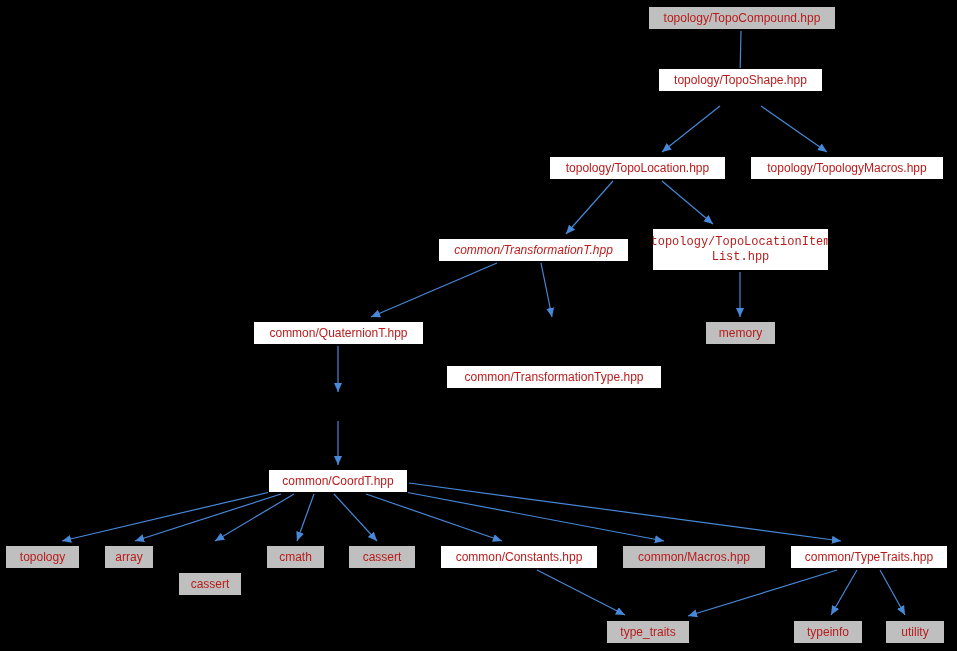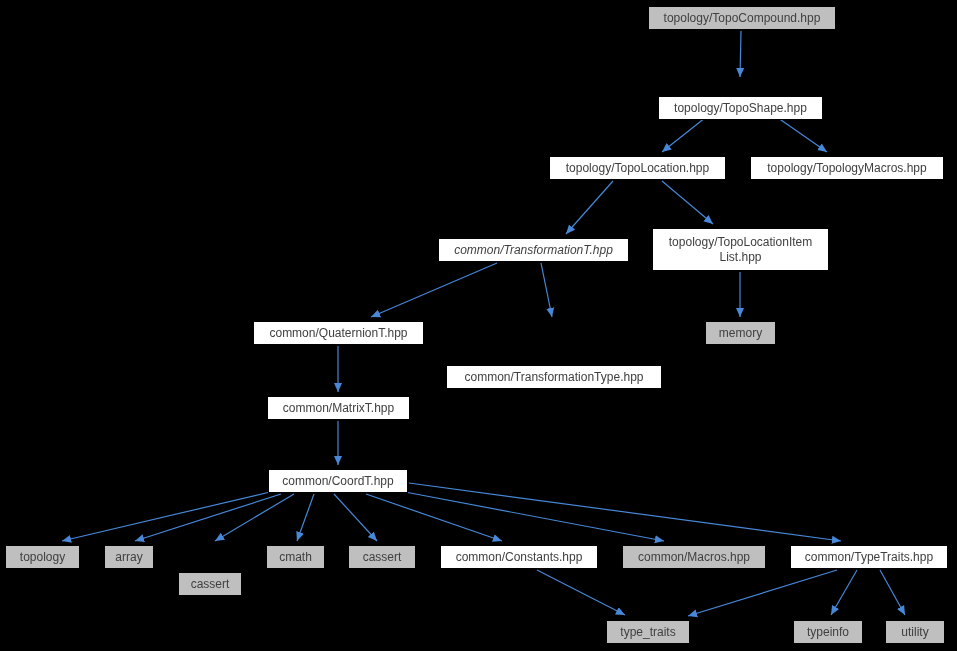--- a/index.html
+++ b/index.html
@@ -16,21 +16,21 @@
   .edges line { stroke: var(--edge, #4788d8); stroke-width: 1.2; }
   .edges path.head { fill: var(--edge, #4788d8); }
   .node {
     position: absolute;
     display: flex;
     align-items: center;
     justify-content: center;
     text-align: center;
     font-size: 12px;
     line-height: 1.25;
-    color: #404040;
+    color: #b91c1c;
     border: 1px solid #000;
     padding: 1px 4px;
     cursor: default;
     overflow: hidden;
   }
   .node.white { background: #ffffff; }
   .node.gray  { background: #bfbfbf; }
 </style>
 </head>
 <body>
@@ -61,29 +61,28 @@
     <line x1="366" y1="494" x2="502" y2="541" marker-end="url(#arrow)"></line>
     <line x1="405" y1="492" x2="664" y2="541" marker-end="url(#arrow)"></line>
     <line x1="409" y1="483" x2="841" y2="541" marker-end="url(#arrow)"></line>
     <line x1="537" y1="570" x2="625" y2="615" marker-end="url(#arrow)"></line>
     <line x1="837" y1="570" x2="688" y2="616" marker-end="url(#arrow)"></line>
     <line x1="857" y1="570" x2="831" y2="615" marker-end="url(#arrow)"></line>
     <line x1="880" y1="570" x2="905" y2="615" marker-end="url(#arrow)"></line>
   </svg>
 
   <div class="node gray" style="left:648px; top:6px;   width:188px; height:24px;">topology/TopoCompound.hpp</div>
-  <div class="node white" style="left:658px; top:96px;  width:165px; height:24px;">topology/TopoShape.hpp</div>
+  <div class="node white" style="left:658px; top:68px;  width:165px; height:24px;">topology/TopoShape.hpp</div>
   <div class="node white" style="left:549px; top:156px; width:177px; height:24px;">topology/TopoLocation.hpp</div>
   <div class="node white" style="left:750px; top:156px; width:194px; height:24px;">topology/TopologyMacros.hpp</div>
   <div class="node white" style="left:438px; top:238px; width:191px; height:24px;font-style:italic;">common/TransformationT.hpp</div>
-  <div class="node white" style="left:652px; top:228px; width:177px; height:43px;">topology/TopoLocationItem List.hpp</div>
+  <div class="node white" style="left:652px; top:228px; width:177px; height:43px;font-family:Liberation Mono, monospace;">topology/TopoLocationItem List.hpp</div>
   <div class="node white" style="left:253px; top:321px; width:171px; height:24px;">common/QuaternionT.hpp</div>
   <div class="node white" style="left:446px; top:321px; width:216px; height:24px;margin-top:44px;">common/TransformationType.hpp</div>
   <div class="node gray" style="left:705px; top:321px; width:71px;  height:24px;">memory</div>
-  <div class="node white" style="left:267px; top:396px; width:143px; height:24px;">common/MatrixT.hpp</div>
   <div class="node white" style="left:268px; top:469px; width:140px; height:24px;">common/CoordT.hpp</div>
   <div class="node gray" style="left:5px;   top:545px; width:75px;  height:24px;">topology</div>
   <div class="node gray" style="left:104px; top:545px; width:50px;  height:24px;">array</div>
   <div class="node gray" style="left:178px; top:545px; width:64px;  height:24px;margin-top:27px;">cassert</div>
   <div class="node gray" style="left:266px; top:545px; width:59px;  height:24px;">cmath</div>
   <div class="node gray" style="left:348px; top:545px; width:68px;  height:24px;">cassert</div>
   <div class="node white" style="left:440px; top:545px; width:158px; height:24px;">common/Constants.hpp</div>
   <div class="node gray" style="left:622px; top:545px; width:144px; height:24px;">common/Macros.hpp</div>
   <div class="node white" style="left:790px; top:545px; width:158px; height:24px;">common/TypeTraits.hpp</div>
   <div class="node gray" style="left:606px; top:620px; width:84px;  height:24px;">type_traits</div>

